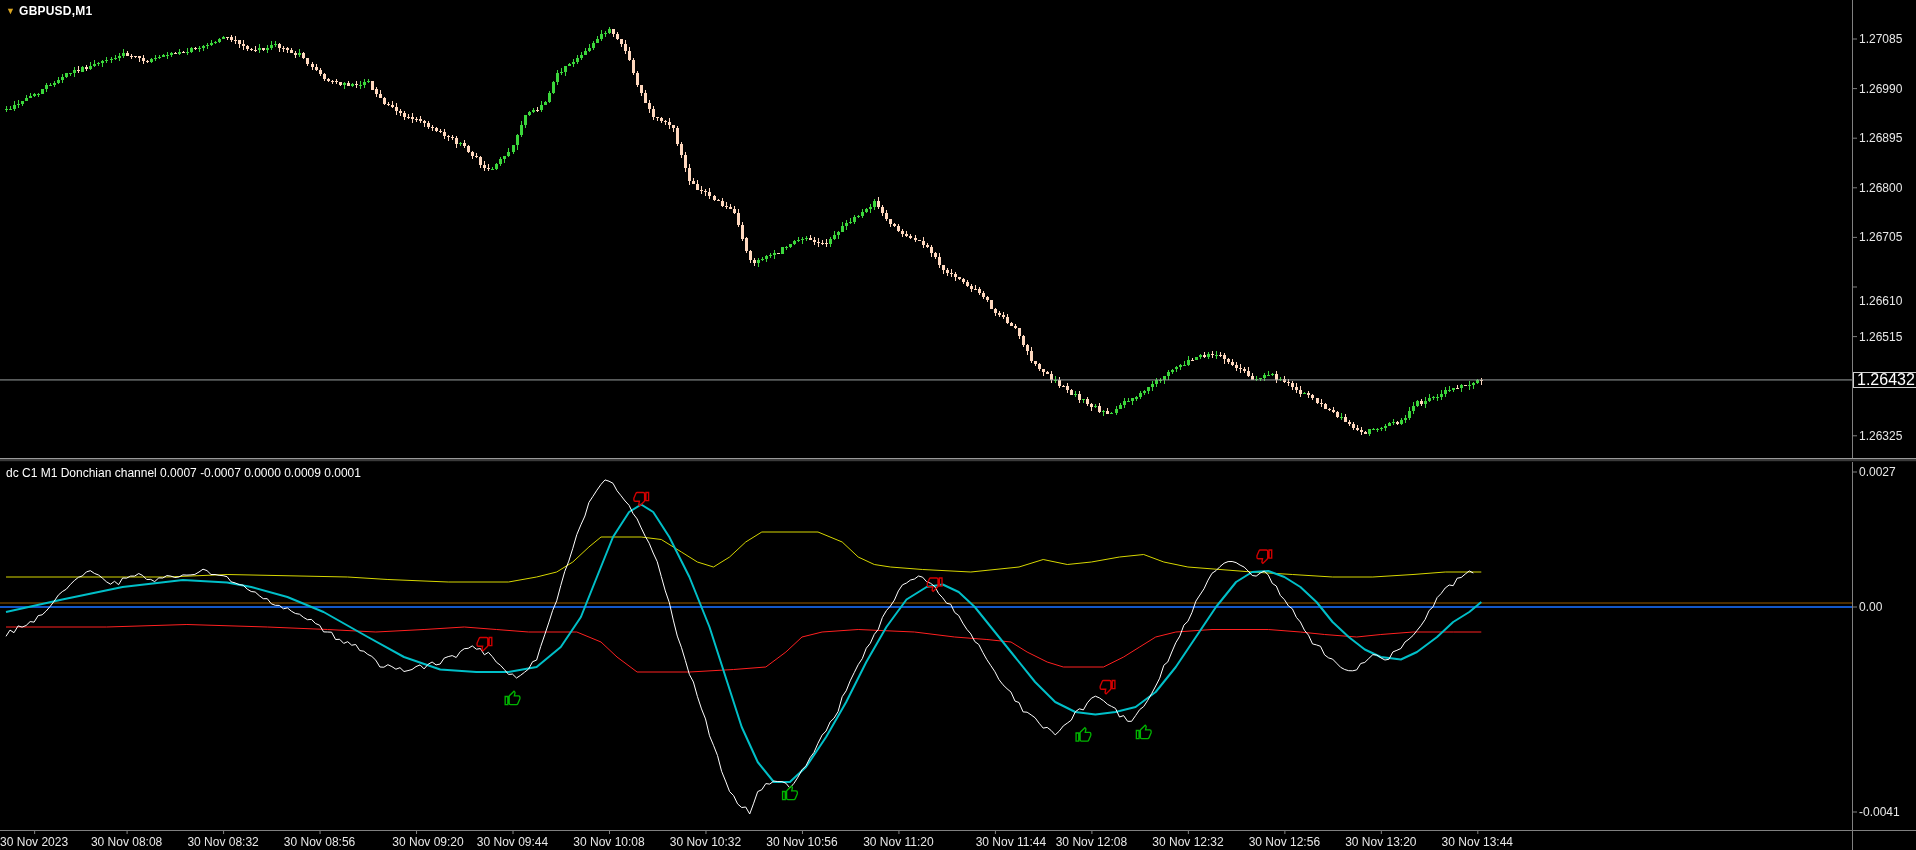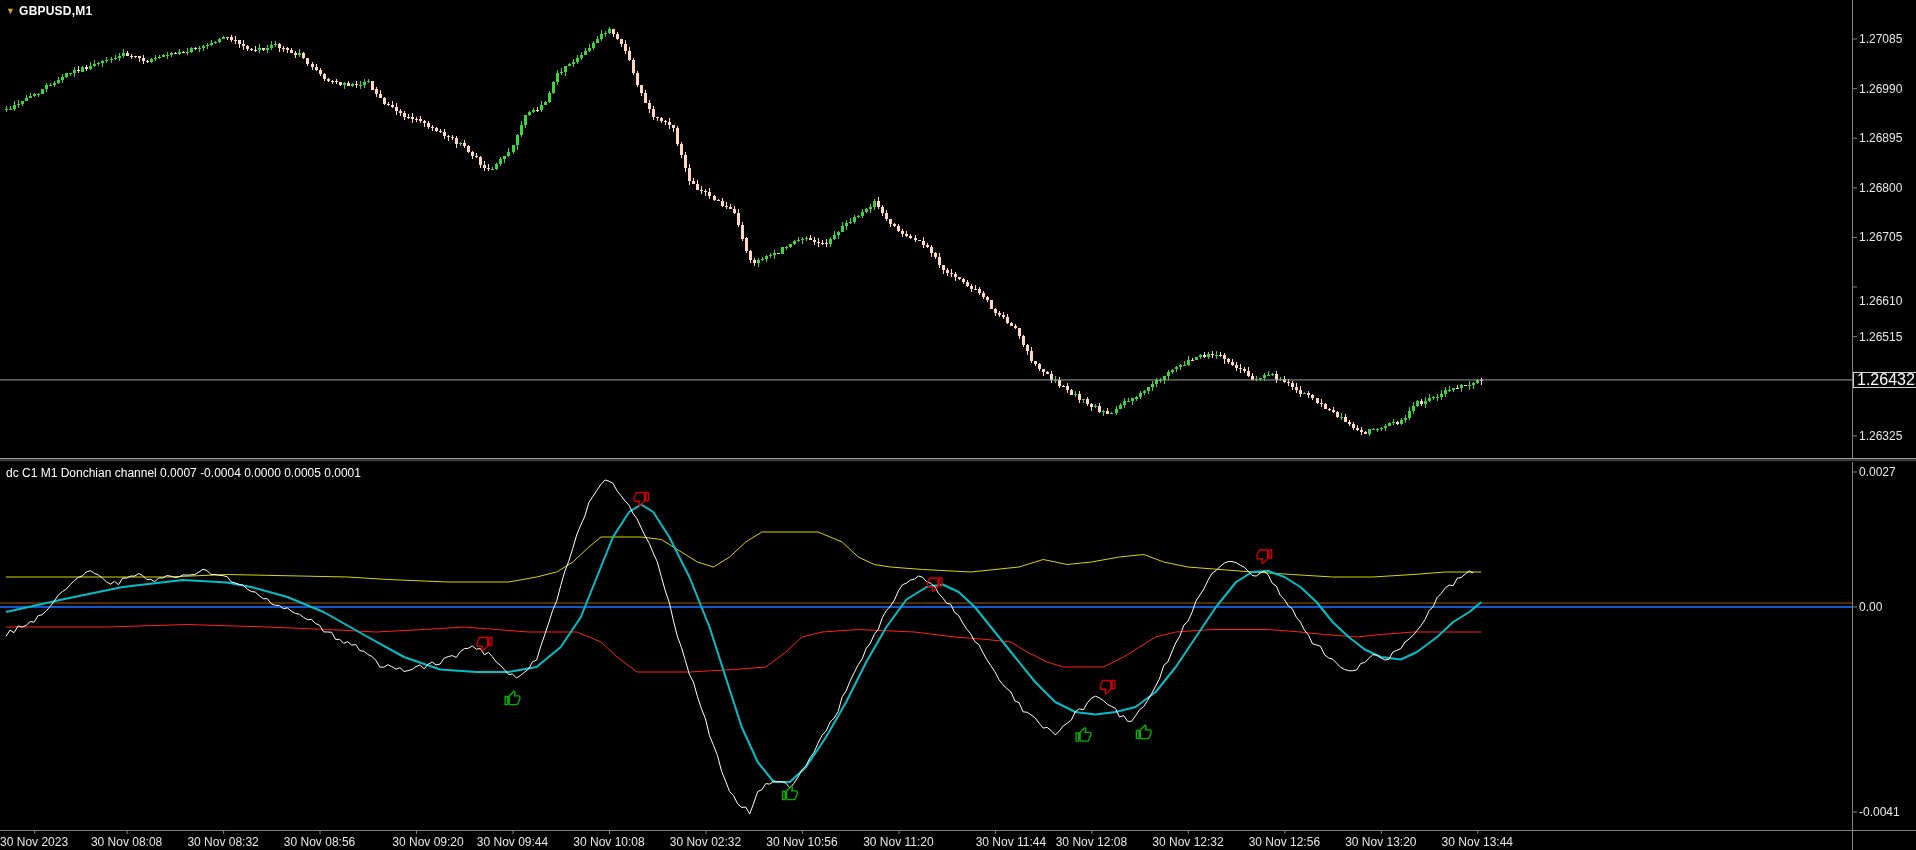--- a/index.html
+++ b/index.html
@@ -828,21 +828,21 @@
       <line x1="1188.3799999999999" y1="830" x2="1188.3799999999999" y2="834" stroke="#808080"></line>
       <line x1="1284.86" y1="830" x2="1284.86" y2="834" stroke="#808080"></line>
       <line x1="1381.34" y1="830" x2="1381.34" y2="834" stroke="#808080"></line>
       <line x1="1477.82" y1="830" x2="1477.82" y2="834" stroke="#808080"></line>
     </svg>
 
   <div class="symbol-label">
     <span class="tri">▼</span><span>GBPUSD,M1</span>
   </div>
 
-  <div class="indicator-label">dc C1 M1 Donchian channel 0.0007 -0.0004 0.0000 0.0005 0.0001</div>
+  <div class="indicator-label">dc C1 M1 Donchian channel 0.0007 -0.0007 0.0000 0.0009 0.0001</div>
 
   <div class="splitter"></div>
 
   <div class="price-axis" id="price-axis">
     <div class="price-box" id="price-box" style="top: 371.931px;">1.26432</div>
   <div class="axis-label" style="top: 32px;">1.27085</div>
       <div class="axis-label" style="top: 81.5995px;">1.26990</div>
       <div class="axis-label" style="top: 131.199px;">1.26895</div>
       <div class="axis-label" style="top: 180.798px;">1.26800</div>
       <div class="axis-label" style="top: 230.398px;">1.26705</div>
@@ -855,21 +855,21 @@
     </div>
 
   <div class="time-axis" id="time-axis">
       <div class="time-label" style="left: 34.14px;">30 Nov 2023</div>
       <div class="time-label" style="left: 126.6px;">30 Nov 08:08</div>
       <div class="time-label" style="left: 223.08px;">30 Nov 08:32</div>
       <div class="time-label" style="left: 319.56px;">30 Nov 08:56</div>
       <div class="time-label" style="left: 416.04px; margin-left: 12px;">30 Nov 09:20</div>
       <div class="time-label" style="left: 512.52px;">30 Nov 09:44</div>
       <div class="time-label" style="left: 609px;">30 Nov 10:08</div>
-      <div class="time-label" style="left: 705.48px;">30 Nov 02:32</div>
+      <div class="time-label" style="left: 705.48px;">30 Nov 10:32</div>
       <div class="time-label" style="left: 801.96px;">30 Nov 10:56</div>
       <div class="time-label" style="left: 898.44px;">30 Nov 11:20</div>
       <div class="time-label" style="left: 994.92px; margin-left: 16px;">30 Nov 11:44</div>
       <div class="time-label" style="left: 1091.4px;">30 Nov 12:08</div>
       <div class="time-label" style="left: 1188px;">30 Nov 12:32</div>
       <div class="time-label" style="left: 1284.36px;">30 Nov 12:56</div>
       <div class="time-label" style="left: 1380.84px;">30 Nov 13:20</div>
       <div class="time-label" style="left: 1477.32px; text-align: center;">30 Nov 13:44</div>
     </div>
 </div>

